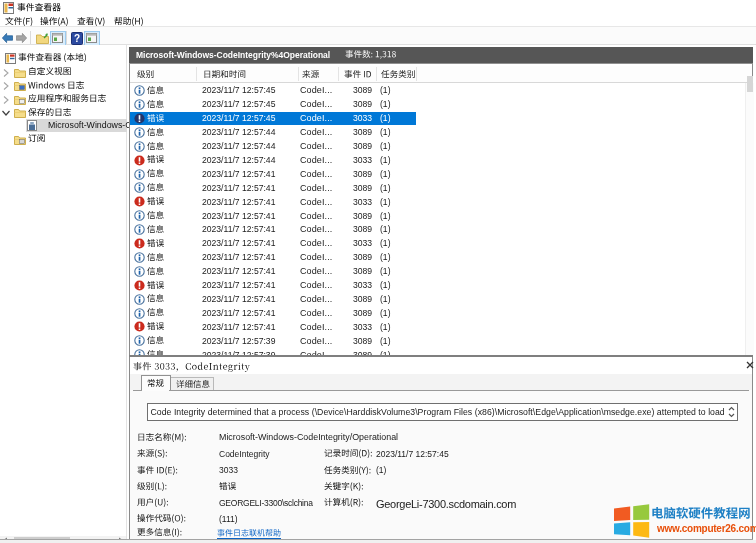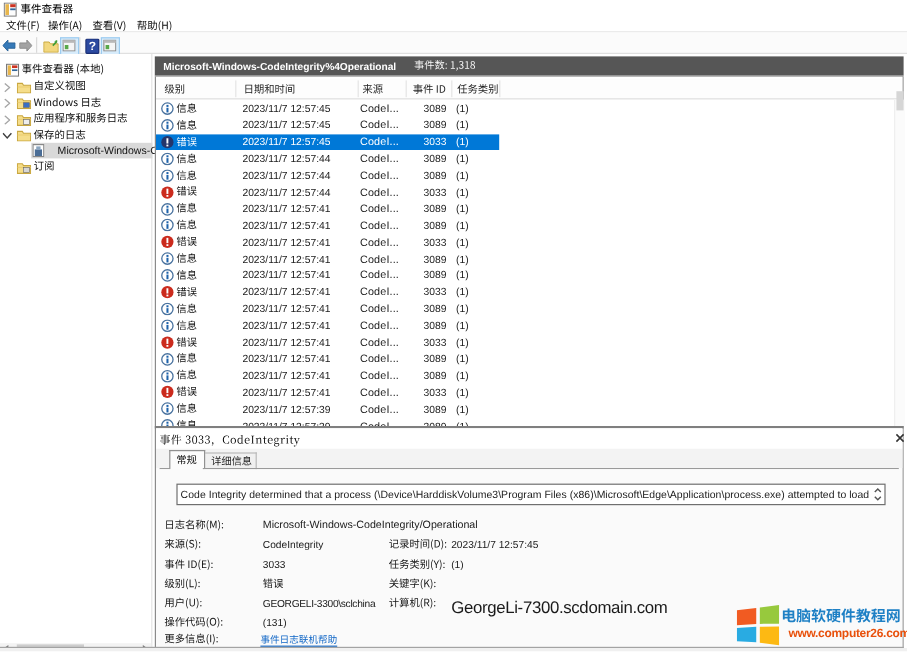--- a/index.html
+++ b/index.html
@@ -827,21 +827,21 @@
       <g fill="#111">
         <use href="#g85" transform="translate(0.00 7.22) scale(0.00850 -0.00850)"></use>
         <use href="#g86" transform="translate(8.50 7.22) scale(0.00850 -0.00850)"></use>
       </g>
     </svg>
   </div>
 <div style="position:absolute;left:133px;top:390.3px;width:616px;height:1px;background:#999999;"></div>
 <div style="position:absolute;left:142px;top:390px;width:26.5px;height:1.6px;background:#fcfcfc;"></div>
 <div style="position:absolute;left:133px;top:391.3px;width:616px;height:147px;background:#fafafa;"></div>
 <div style="position:absolute;left:147px;top:403.2px;width:590.5px;height:17.6px;background:#fff;border:1px solid #6f6f6f;box-sizing:border-box;"></div>
-<div style="position:absolute;left:150.5px;top:408.2px;font-size:8.7px;color:#1a1a1a;font-weight:normal;white-space:pre;line-height:1;letter-spacing:0.045px;">Code Integrity determined that a process (\Device\HarddiskVolume3\Program Files (x86)\Microsoft\Edge\Application\process.exe) attempted to load </div>
+<div style="position:absolute;left:150.5px;top:408.2px;font-size:8.7px;color:#1a1a1a;font-weight:normal;white-space:pre;line-height:1;letter-spacing:0.045px;">Code Integrity determined that a process (\Device\HarddiskVolume3\Program Files (x86)\Microsoft\Edge\Application\msedge.exe) attempted to load </div>
 <svg style="position:absolute;left:728px;top:406px;" width="7" height="12" viewBox="0 0 7 12">
     <path d="M1 4 L3.5 1.5 L6 4" stroke="#555" stroke-width="1.2" fill="none"></path>
     <path d="M1 8 L3.5 10.5 L6 8" stroke="#555" stroke-width="1.2" fill="none"></path>
   </svg>
 <div style="position:absolute;left:137px;top:432.8px;">
     <svg width="49.6" height="10.0" style="overflow:visible;">
       <g fill="#1a1a1a">
         <use href="#g31" transform="translate(0.00 7.31) scale(0.00860 -0.00860)"></use>
         <use href="#g32" transform="translate(8.60 7.31) scale(0.00860 -0.00860)"></use>
         <use href="#g87" transform="translate(17.20 7.31) scale(0.00860 -0.00860)"></use>
@@ -964,36 +964,36 @@
         <use href="#g102" transform="translate(0.00 7.31) scale(0.00860 -0.00860)"></use>
         <use href="#g103" transform="translate(8.60 7.31) scale(0.00860 -0.00860)"></use>
         <use href="#g104" transform="translate(17.20 7.31) scale(0.00860 -0.00860)"></use>
         <use href="#g6" transform="translate(25.80 7.31) scale(0.00860 -0.00860)"></use>
         <use href="#g105" transform="translate(28.71 7.31) scale(0.00860 -0.00860)"></use>
         <use href="#g8" transform="translate(34.17 7.31) scale(0.00860 -0.00860)"></use>
         <use href="#g46" transform="translate(37.07 7.31) scale(0.00860 -0.00860)"></use>
       </g>
     </svg>
   </div>
-<div style="position:absolute;left:376px;top:498.9px;font-size:14px;color:#1a1a1a;font-weight:normal;white-space:pre;line-height:1;letter-spacing:-0.28px;">GeorgeLi-7300.scdomain.com</div>
+<div style="position:absolute;left:376px;top:498.9px;font-size:11px;color:#1a1a1a;font-weight:normal;white-space:pre;line-height:1;letter-spacing:-0.28px;">GeorgeLi-7300.scdomain.com</div>
 <div style="position:absolute;left:137px;top:513.9px;">
     <svg width="49.0" height="10.0" style="overflow:visible;">
       <g fill="#1a1a1a">
         <use href="#g9" transform="translate(0.00 7.31) scale(0.00860 -0.00860)"></use>
         <use href="#g10" transform="translate(8.60 7.31) scale(0.00860 -0.00860)"></use>
         <use href="#g106" transform="translate(17.20 7.31) scale(0.00860 -0.00860)"></use>
         <use href="#g107" transform="translate(25.80 7.31) scale(0.00860 -0.00860)"></use>
         <use href="#g6" transform="translate(34.40 7.31) scale(0.00860 -0.00860)"></use>
         <use href="#g108" transform="translate(37.31 7.31) scale(0.00860 -0.00860)"></use>
         <use href="#g8" transform="translate(43.69 7.31) scale(0.00860 -0.00860)"></use>
         <use href="#g46" transform="translate(46.59 7.31) scale(0.00860 -0.00860)"></use>
       </g>
     </svg>
   </div>
-<div style="position:absolute;left:219px;top:514.5px;font-size:8.5px;color:#1a1a1a;font-weight:normal;white-space:pre;line-height:1;">(131)</div>
+<div style="position:absolute;left:219px;top:514.5px;font-size:8.5px;color:#1a1a1a;font-weight:normal;white-space:pre;line-height:1;">(111)</div>
 <div style="position:absolute;left:137px;top:528.3px;">
     <svg width="45.1" height="10.0" style="overflow:visible;">
       <g fill="#1a1a1a">
         <use href="#g109" transform="translate(0.00 7.31) scale(0.00860 -0.00860)"></use>
         <use href="#g110" transform="translate(8.60 7.31) scale(0.00860 -0.00860)"></use>
         <use href="#g62" transform="translate(17.20 7.31) scale(0.00860 -0.00860)"></use>
         <use href="#g63" transform="translate(25.80 7.31) scale(0.00860 -0.00860)"></use>
         <use href="#g6" transform="translate(34.40 7.31) scale(0.00860 -0.00860)"></use>
         <use href="#g58" transform="translate(37.31 7.31) scale(0.00860 -0.00860)"></use>
         <use href="#g8" transform="translate(39.83 7.31) scale(0.00860 -0.00860)"></use>

